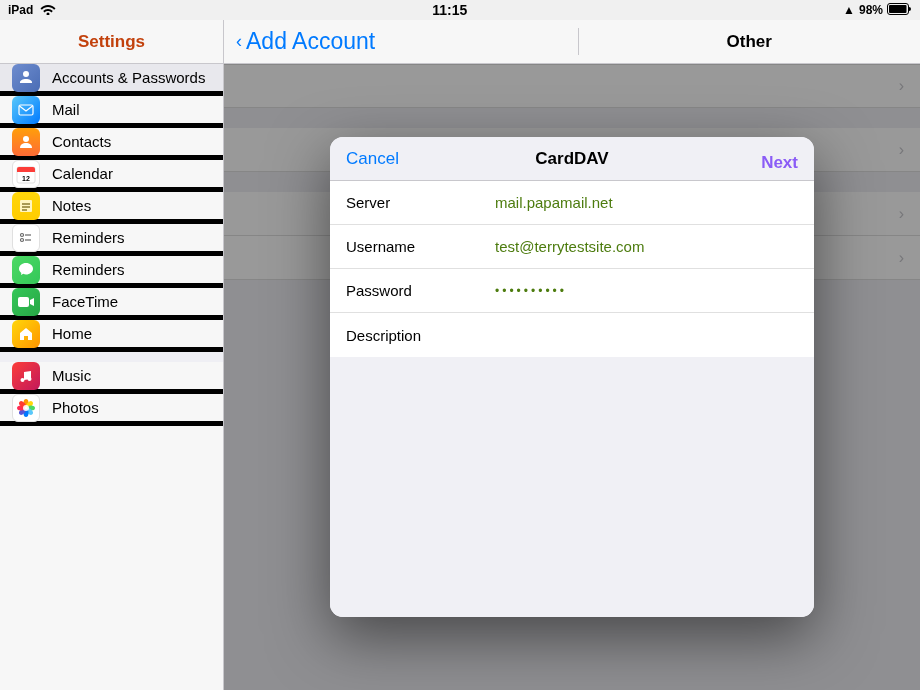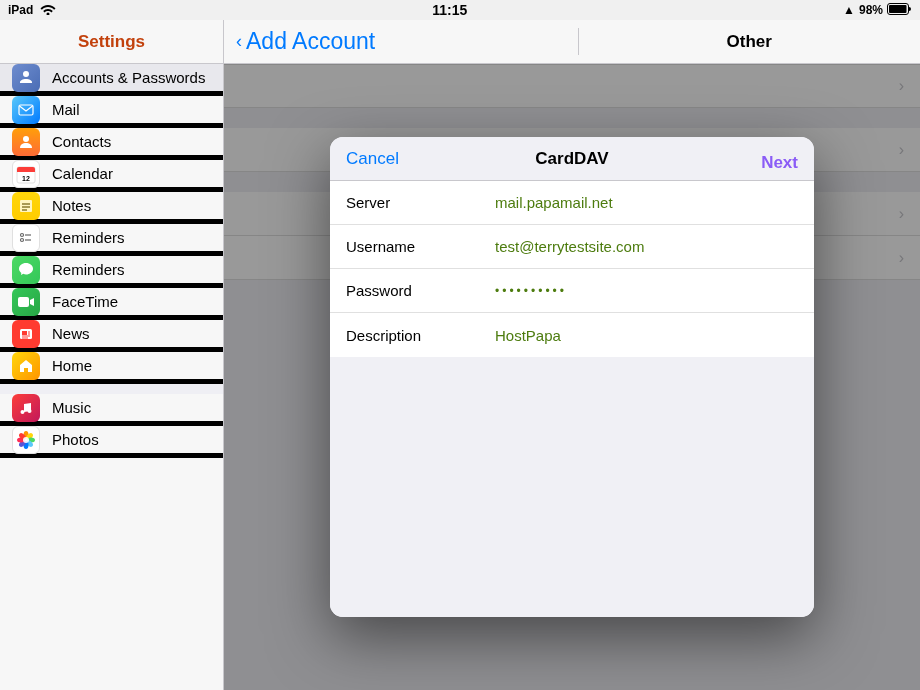--- a/index.html
+++ b/index.html
@@ -383,33 +383,20 @@
           <svg width="18" height="14" viewBox="0 0 18 14" fill="white">
             <rect x="1" y="2" width="11" height="10" rx="2"></rect>
             <path d="M13 5l4-2v8l-4-2V5z"></path>
           </svg>
         </div>
         <span class="sidebar-label">FaceTime</span>
       </div>
 
 
 
-      <div class="sidebar-item">
-        <div class="sidebar-icon" style="background:#ff3b30;">
-          <svg width="16" height="16" viewBox="0 0 16 16" fill="white">
-            <rect x="2" y="3" width="12" height="10" rx="1.5"></rect>
-            <rect x="4" y="5" width="5" height="4" fill="#ff3b30"></rect>
-            <line x1="10" y1="6" x2="12" y2="6" stroke="#ff3b30" stroke-width="1"></line>
-            <line x1="10" y1="8" x2="12" y2="8" stroke="#ff3b30" stroke-width="1"></line>
-            <line x1="4" y1="10" x2="12" y2="10" stroke="#ff3b30" stroke-width="1"></line>
-            <line x1="4" y1="12" x2="10" y2="12" stroke="#ff3b30" stroke-width="1"></line>
-          </svg>
-        </div>
-        <span class="sidebar-label">News</span>
-      </div>
 
       <div class="sidebar-item">
         <div class="sidebar-icon" style="background: linear-gradient(135deg, #ffd60a, #ff9500);">
           <svg width="16" height="16" viewBox="0 0 16 16" fill="white">
             <path d="M8 2L2 7v7h4v-4h4v4h4V7L8 2z"></path>
           </svg>
         </div>
         <span class="sidebar-label">Home</span>
       </div>
 
@@ -493,21 +480,20 @@
             <span class="modal-row-value">test@terrytestsite.com</span>
           </div>
 
           <div class="modal-row">
             <span class="modal-row-label">Password</span>
             <span class="modal-row-value password">••••••••••</span>
           </div>
 
           <div class="modal-row">
             <span class="modal-row-label">Description</span>
-            <span class="modal-row-value">HostPapa</span>
           </div>
         </div>
 
         <div class="modal-footer"></div>
       </div>
     </div>
   </div>
 </div>
 
 </body></html>

